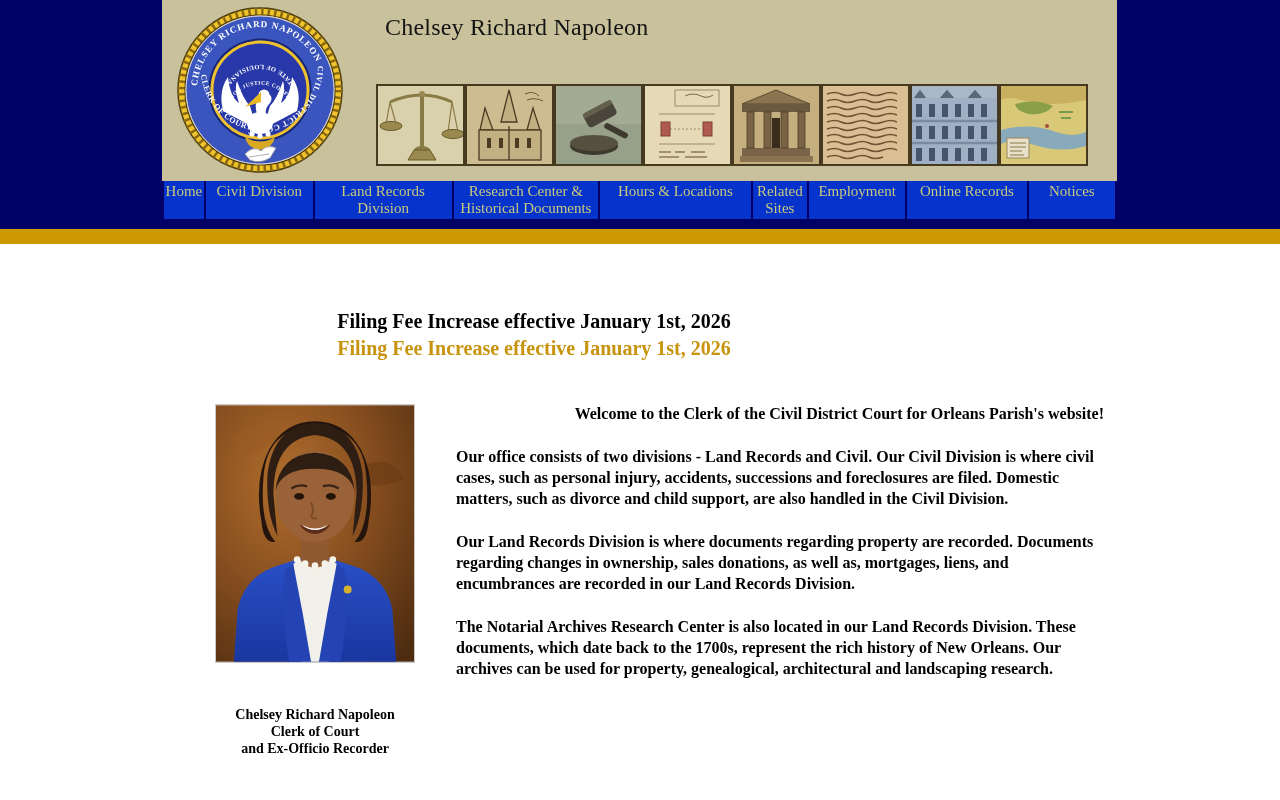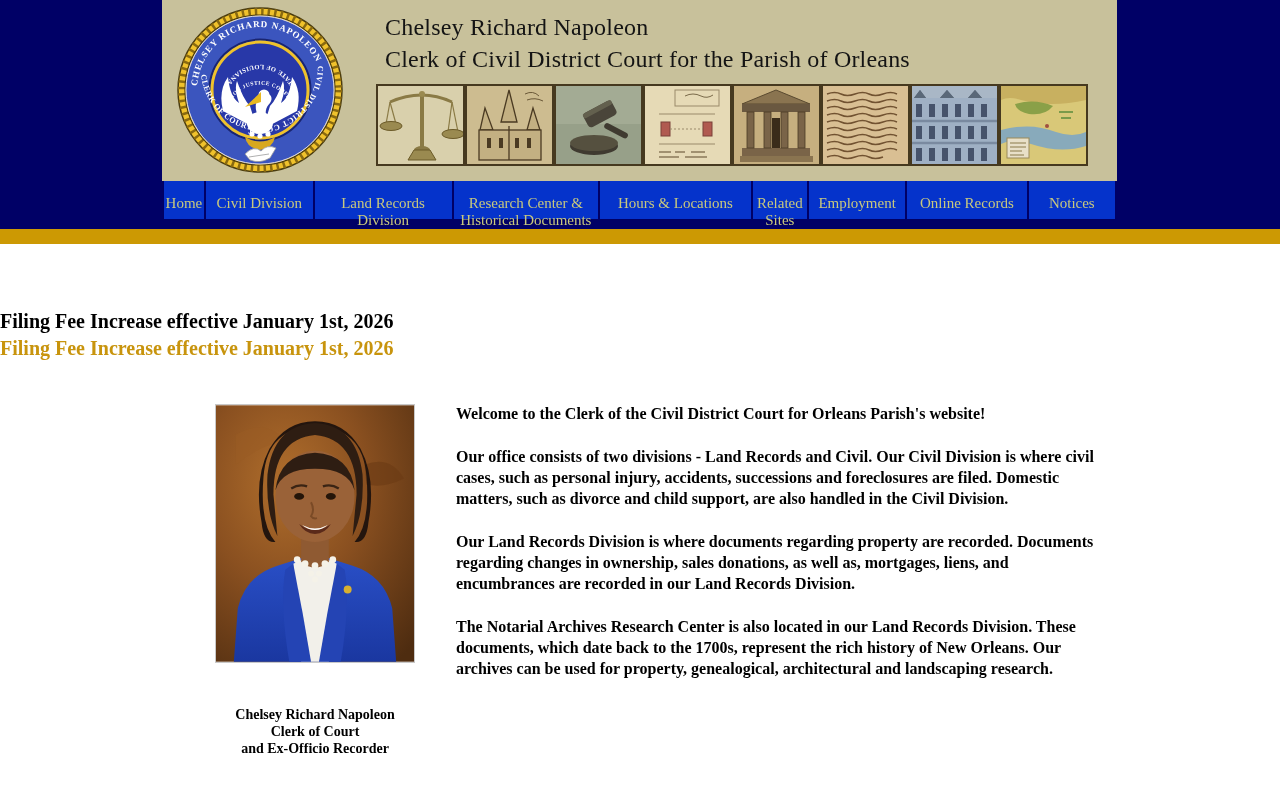--- a/index.html
+++ b/index.html
@@ -15,42 +15,42 @@
   .titles { position:absolute; left:223px; top:11px; color:#141414; }
   .title-line { font-size:24px; line-height:32px; font-weight:normal; letter-spacing:.2px; }
 
   .image-strip { position:absolute; left:214px; top:84px; display:flex; }
   .strip-tile { width:89px; height:82px; border:2px solid #46391f; background:#cfc39b; }
   .strip-tile svg { display:block; }
 
   
   .navbar { position:absolute; left:162px; top:181px; width:955px; height:38px; display:flex; }
   .nav-cell { background:#0533CB; border-right:2px solid #000066; color:#C8C87E;
-              font-size:15px; line-height:17px; text-align:center; padding-top:14px;
+              font-size:15px; line-height:17px; text-align:center; padding-top:2px;
               height:38px; cursor:pointer; }
   .nav-cell:first-child { border-left:2px solid #000066; }
   .w1{width:45px}.w2{width:112px}.w3{width:143px}.w4{width:151px}.w5{width:157px}
   .w6{width:58px}.w7{width:101px}.w8{width:125px}.w9{width:91px}
 
   .gold-stripe { width:1280px; height:15px; background:#CC9903; }
 
   
   .content { position:relative; width:1280px; height:556px; background:#ffffff; overflow:hidden; }
-  .notices { position:absolute; top:66px; left:0; width:1068px; text-align:left; }
+  .notices { position:absolute; top:66px; left:0; width:1068px; text-align:center; }
   .notice-black { font-size:20px; font-weight:bold; color:#000000; line-height:22px; }
   .notice-gold  { font-size:20px; font-weight:bold; color:#C8940D; line-height:22px; margin-top:5px; cursor:pointer; }
 
   .main-row { position:absolute; left:0; top:159px; width:1280px; }
   .photo-col { position:absolute; left:215px; top:1px; width:200px; text-align:center; }
   .portrait { width:200px; height:259px; display:block; border:1px solid #c9c9c9; }
   .caption { margin-top:43px; font-weight:bold; font-size:14px; line-height:17px; color:#000; }
 
   .text-col { position:absolute; left:456px; top:0; width:648px; color:#000; }
   .text-col p { font-size:16px; font-weight:bold; line-height:21px; margin:0 0 22px 0; }
-  .text-col p.welcome { text-align:left; }
+  .text-col p.welcome { text-align:right; }
 </style>
 </head>
 <body>
 
 <div class="page-top">
   <div class="header-band">
 
     <div class="seal-wrap">
       <svg width="166" height="166" viewBox="0 0 166 166">
         <circle cx="83" cy="83" r="82" fill="#F0C22C"></circle>
@@ -101,21 +101,20 @@
 
         <g>
           <path d="M68,147 Q77,138 84,144 Q90,137 99,141 L93,151 Q83,157 73,153 Z" fill="#ffffff" stroke="#9a9a9a" stroke-width="0.8"></path>
           <path d="M72,150 L92,147" stroke="#b0b0b0" stroke-width="1" fill="none"></path>
         </g>
       </svg>
     </div>
 
     <div class="titles">
       <div class="title-line">Chelsey Richard Napoleon</div>
-      <div class="title-line">Clerk of Civil District Court for the Parish of Orleans</div>
     </div>
 
     <div class="image-strip">
       <div class="strip-tile">
         <svg width="85" height="78" viewBox="0 0 85 78">
           <rect width="85" height="78" fill="#D9D0AC"></rect>
           <rect x="42" y="6" width="4" height="58" fill="#8a7a45"></rect>
           <path d="M12,16 Q44,2 74,16" stroke="#8a7a45" stroke-width="3" fill="none"></path>
           <line x1="12" y1="16" x2="8" y2="38" stroke="#8a7a45" stroke-width="1.2"></line>
           <line x1="12" y1="16" x2="18" y2="38" stroke="#8a7a45" stroke-width="1.2"></line>

